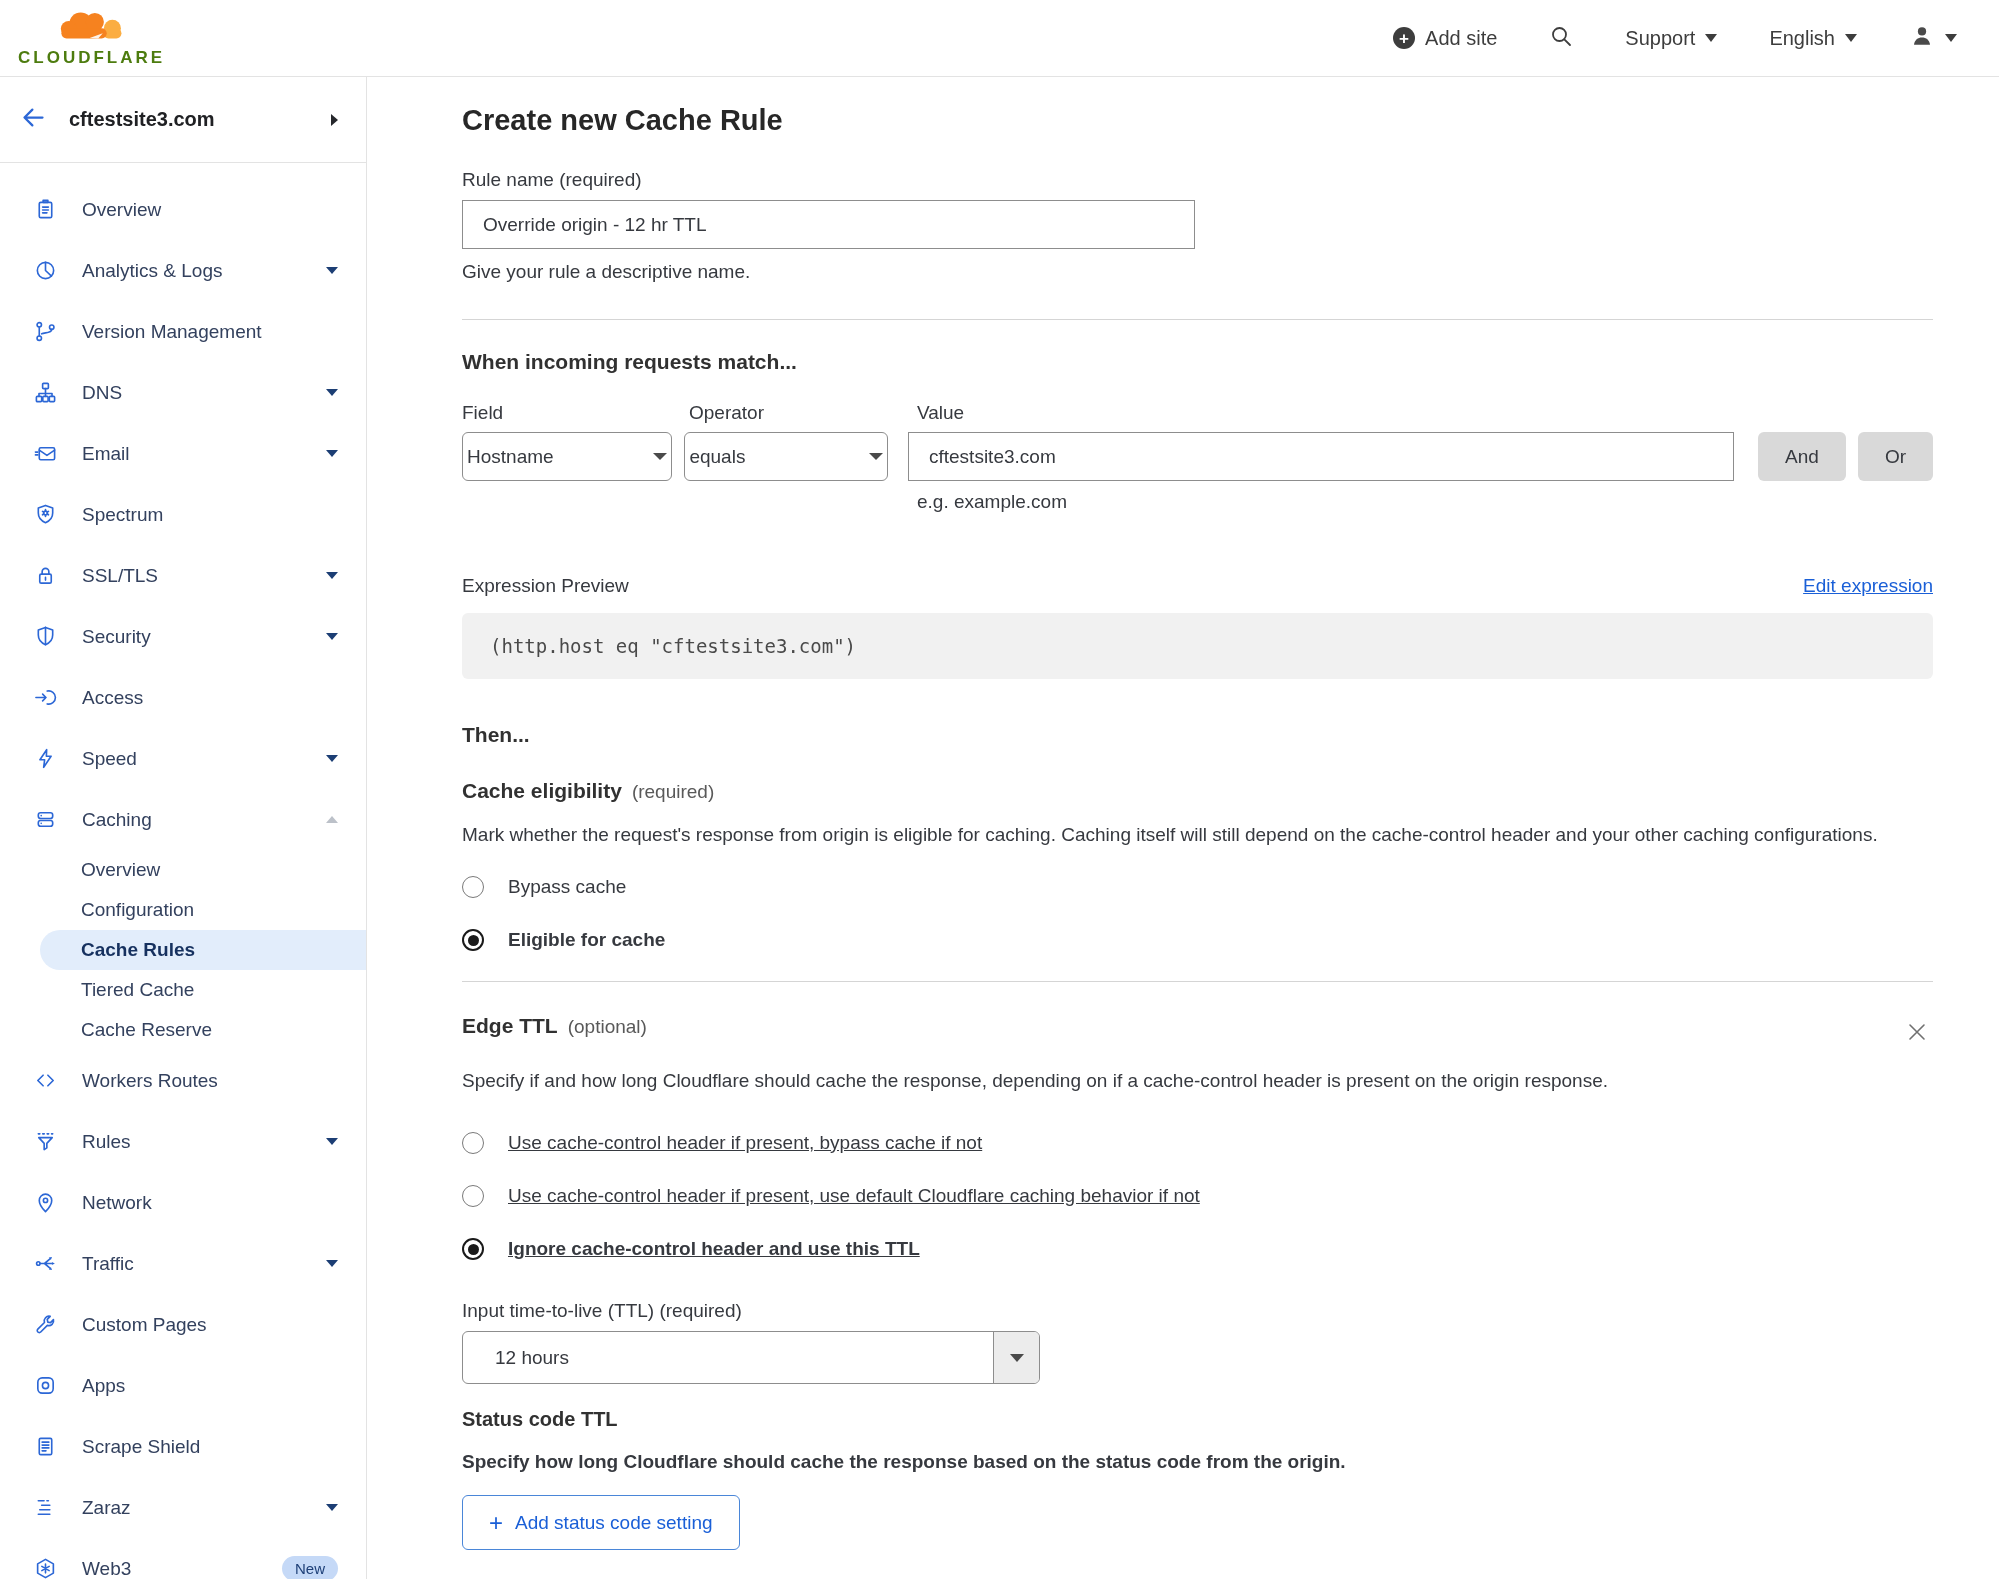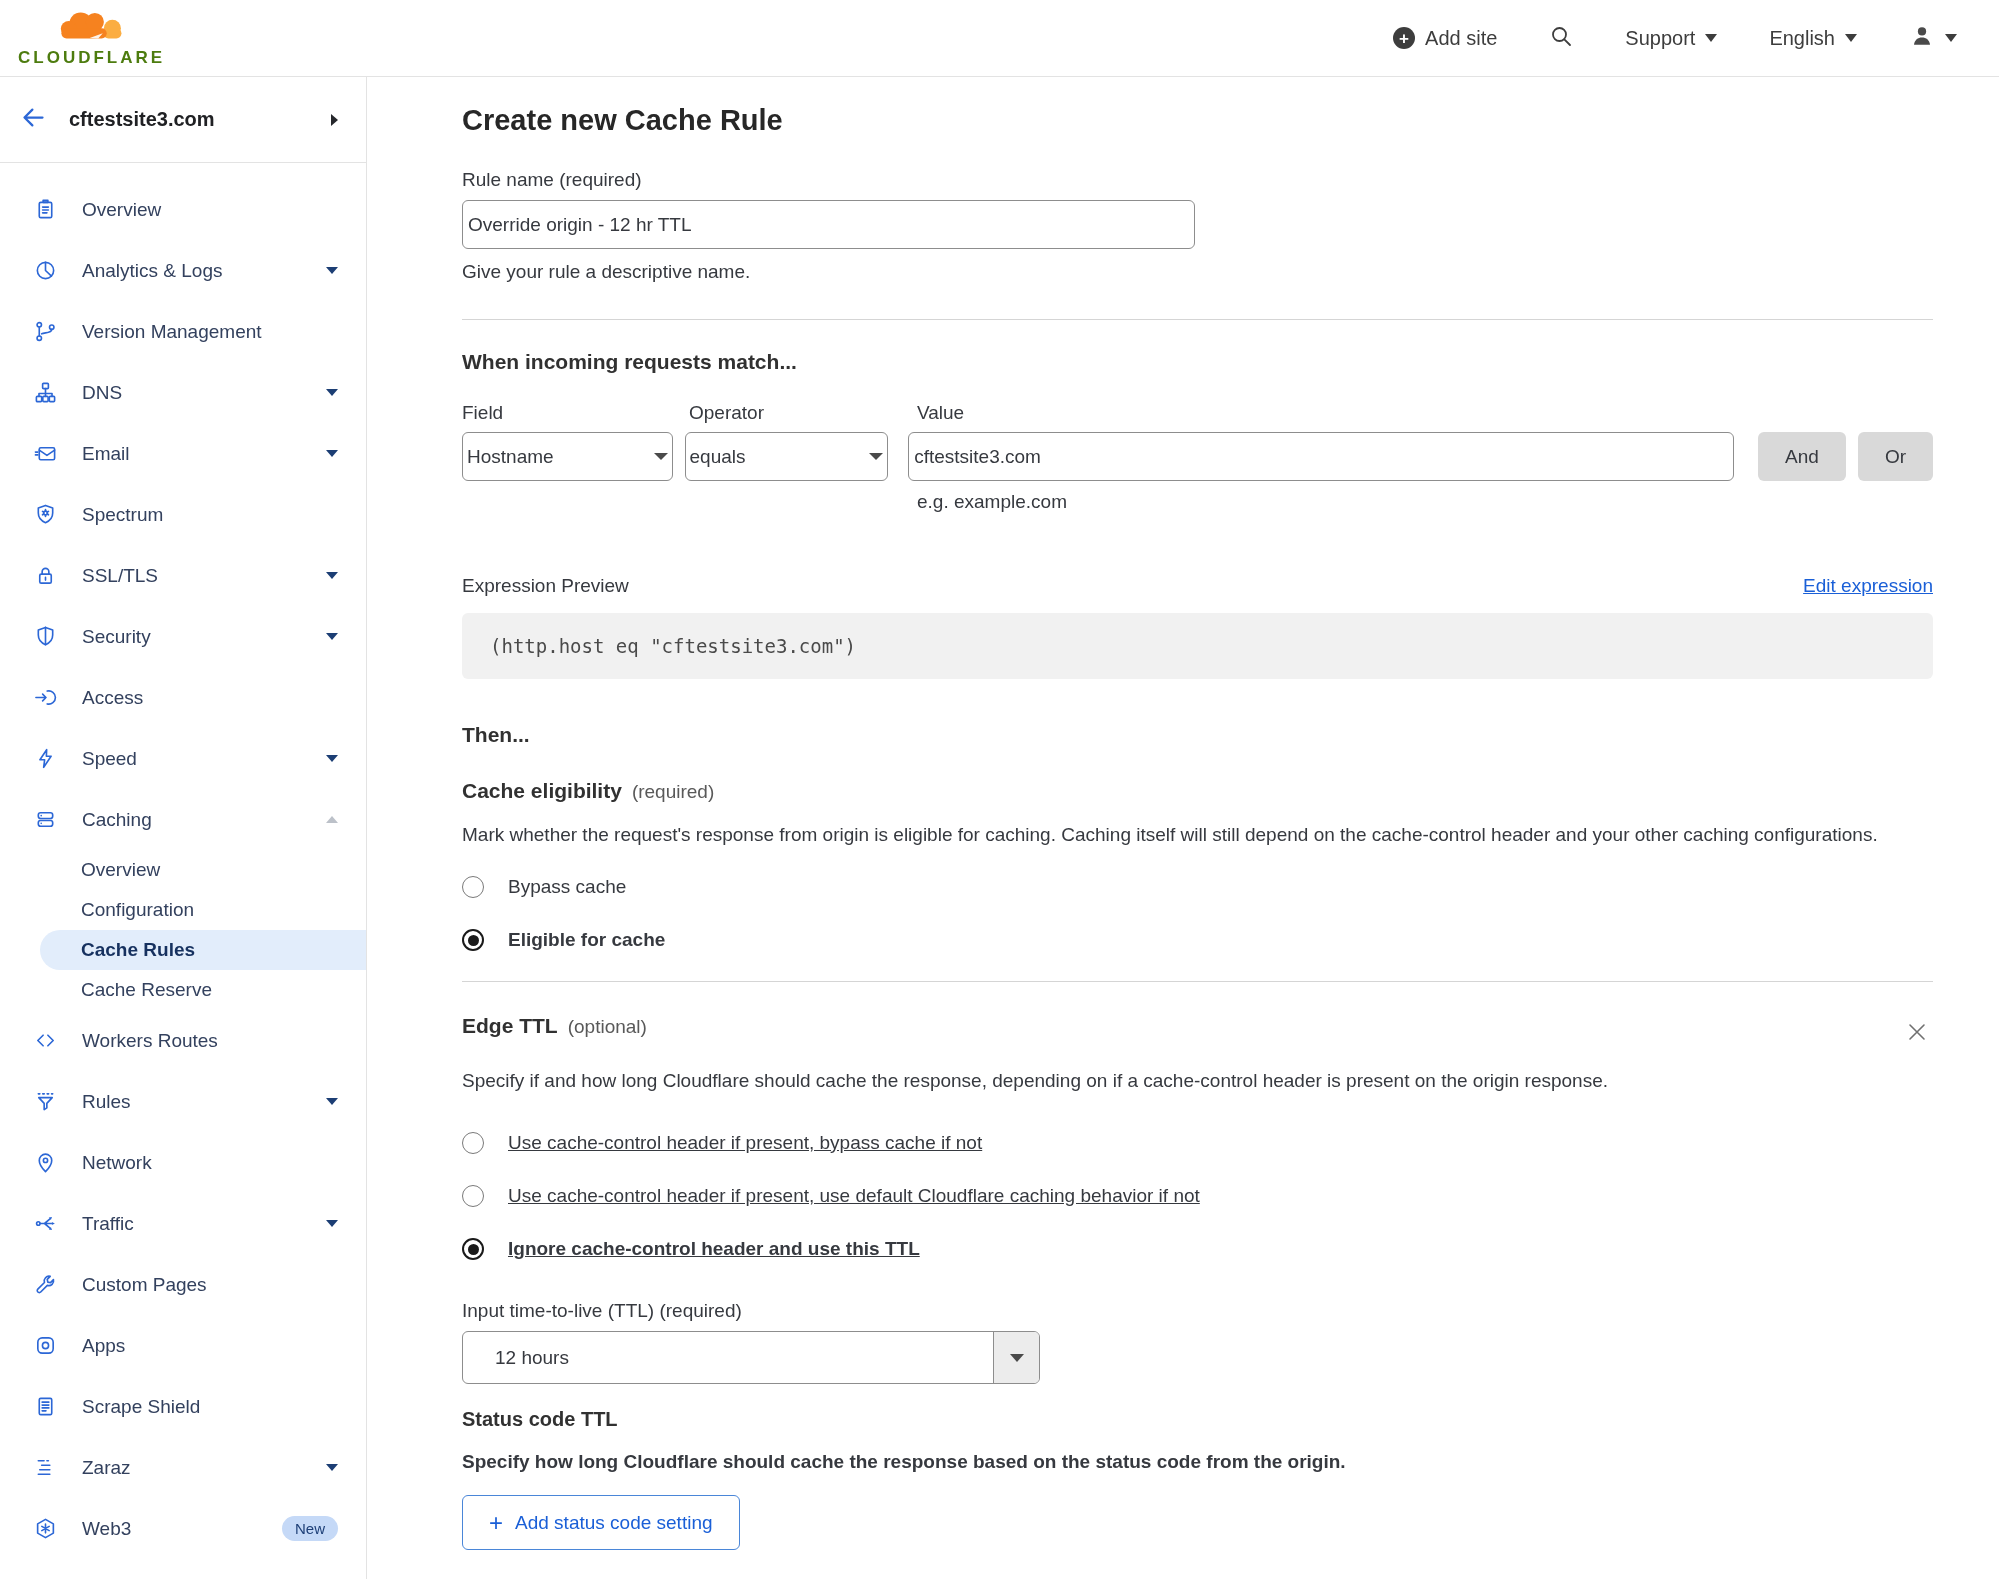--- a/index.html
+++ b/index.html
@@ -44,22 +44,22 @@
   .subnav-item.active {
     margin-left:40px; padding-left:41px; background:#e2edfb;
     border-radius:21px 0 0 21px; font-weight:bold; color:#16315f;
   }
 
   
   .main { flex:1; padding:24px 66px 0 95px; overflow:hidden; }
   .page-title { font-size:29px; font-weight:600; color:#272727; line-height:38px; }
   .field-label { font-size:19px; margin-bottom:9px; margin-top:30px; }
   .text-input {
-    width:733px; height:49px; border:1px solid #8d8d8d; border-radius:6px;
-    font-family:"Liberation Sans", sans-serif; font-size:19px; color:#36393f; padding:0 5px; outline:none; background:#fff;
+    width:733px; height:49px; border:1px solid #8d8d8d; border-radius:0;
+    font-family:"Liberation Sans", sans-serif; font-size:19px; color:#36393f; padding:0 20px; outline:none; background:#fff;
   }
   .helper { font-size:19px; margin-top:12px; }
   .divider { border:none; border-top:1px solid #d5d5d5; margin:36px 0 30px 0; }
   .section-heading { font-size:21px; font-weight:bold; color:#313131; }
 
   .match-labels { display:flex; margin-top:28px; font-size:19px; }
   .match-labels .l1 { width:227px; }
   .match-labels .l2 { width:228px; }
   .match-row { display:flex; margin-top:8px; align-items:center; }
   .select, .select-wide {
@@ -300,20 +300,21 @@
               <path d="M7.5 8h.01M7.5 16h.01"></path>
             </svg>
           </span>
           <span class="nav-label">Caching</span>
           <span class="tri up-gray"></span>
         </div>
         <div class="subnav">
           <div class="subnav-item">Overview</div>
           <div class="subnav-item">Configuration</div>
           <div class="subnav-item active">Cache Rules</div>
+          <div class="subnav-item">Tiered Cache</div>
           <div class="subnav-item">Cache Reserve</div>
         </div>
         <div class="nav-item">
           <span class="nav-icon">
             <svg width="23" height="23" viewBox="0 0 24 24" fill="none" stroke="currentColor" stroke-width="1.7" stroke-linecap="round" stroke-linejoin="round">
               <path d="M9.5 6.5L4 12l5.5 5.5M14.5 6.5L20 12l-5.5 5.5"></path>
             </svg>
           </span>
           <span class="nav-label">Workers Routes</span>
         </div>

